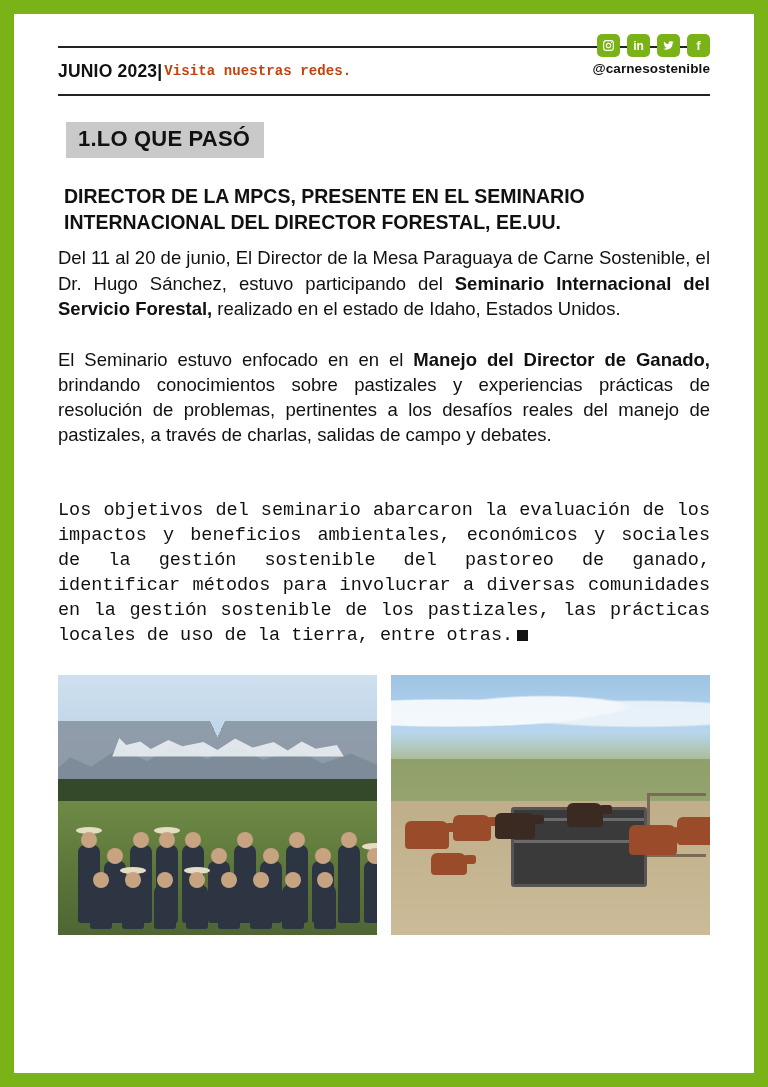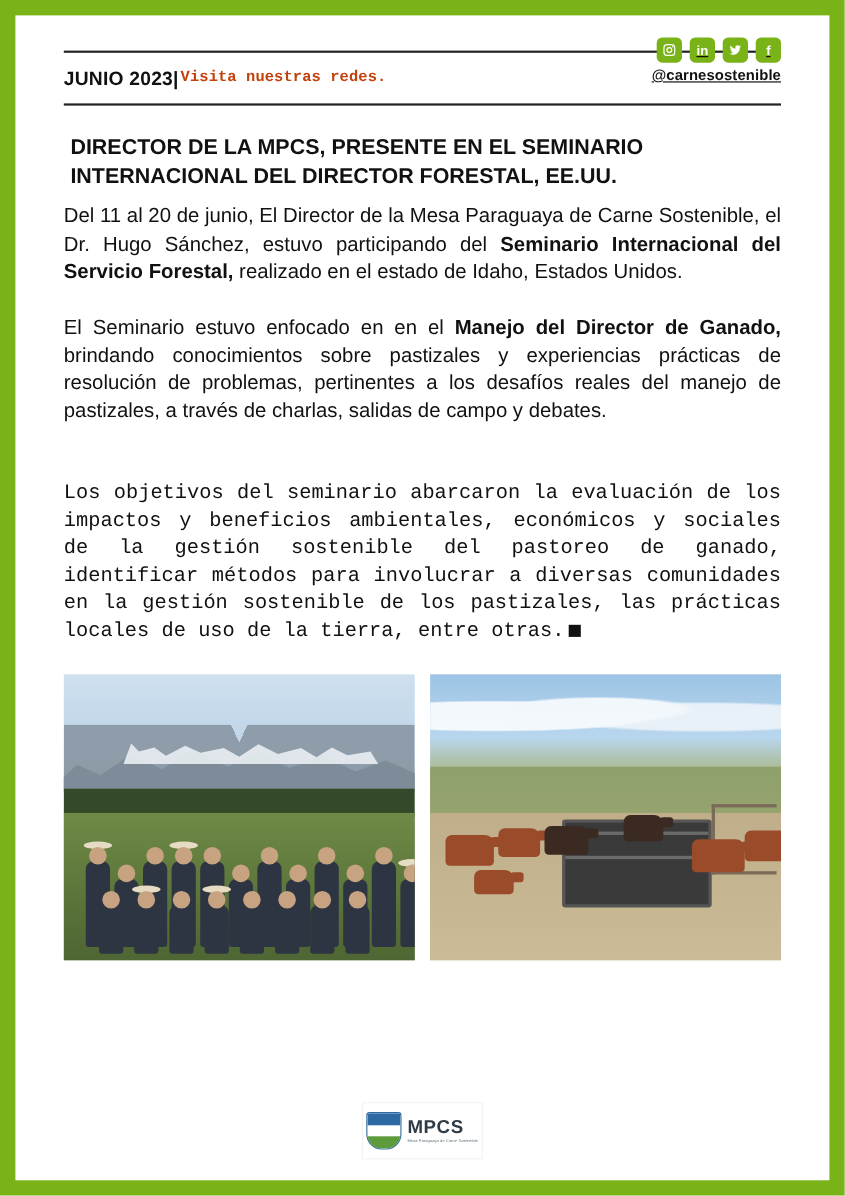--- a/index.html
+++ b/index.html
@@ -58,21 +58,20 @@
     letter-spacing: .1px;
     font-family: Liberation Mono, monospace;
   }
   .social {
     position: absolute;
     right: 0;
     top: -14px;
     display: flex;
     flex-direction: column;
     align-items: flex-end;
-    text-decoration: underline;
   }
   .social-icons {
     display: flex;
     gap: 7px;
   }
   .sicon {
     width: 23px;
     height: 23px;
     border-radius: 5px;
     background: #7ab317;
@@ -294,20 +293,23 @@
             <svg width="13" height="13" viewBox="0 0 24 24" fill="#fff">
               <path d="M22 5.8c-.7.3-1.5.5-2.3.6.8-.5 1.4-1.3 1.7-2.2-.8.5-1.7.8-2.6 1A4 4 0 0 0 12 8.8c0 .3 0 .6.1.9A11.4 11.4 0 0 1 3.8 4.5a4 4 0 0 0 1.2 5.4c-.6 0-1.2-.2-1.7-.5a4 4 0 0 0 3.2 4 4 4 0 0 1-1.8.1 4 4 0 0 0 3.7 2.8A8 8 0 0 1 2 18a11.3 11.3 0 0 0 6.1 1.8c7.4 0 11.4-6.1 11.4-11.4v-.5c.8-.6 1.5-1.3 2-2.1z"></path>
             </svg>
           </span>
           <span class="sicon">f</span>
         </div>
         <div class="social-handle">@carnesostenible</div>
       </div>
     </div>
 
+    <div class="section-tag-wrap">
+      <span class="section-tag">1.LO QUE PASÓ</span>
+    </div>
 
     <div class="article-title">
       <div>DIRECTOR DE LA MPCS, PRESENTE EN EL SEMINARIO</div>
       <div>INTERNACIONAL DEL DIRECTOR FORESTAL, EE.UU.</div>
     </div>
 
     <p class="para"><span>Del 11 al 20 de junio, El Director de la Mesa Paraguaya de Carne Sostenible, el Dr. Hugo Sánchez, estuvo participando del </span><b>Seminario Internacional del Servicio Forestal,</b><span> realizado en el estado de Idaho, Estados Unidos.</span></p>
 
     <p class="para spaced"><span>El Seminario estuvo enfocado en en el </span><b>Manejo del Director de Ganado,</b><span> brindando conocimientos sobre pastizales y experiencias prácticas de resolución de problemas, pertinentes a los desafíos reales del manejo de pastizales, a través de charlas, salidas de campo y debates.</span></p>
 
@@ -353,25 +355,15 @@
         <span class="cow" style="left:14px; top:146px; width:44px; height:28px;"></span>
         <span class="cow" style="left:62px; top:140px; width:38px; height:26px;"></span>
         <span class="cow dark" style="left:104px; top:138px; width:40px; height:26px;"></span>
         <span class="cow dark" style="left:176px; top:128px; width:36px; height:24px;"></span>
         <span class="cow" style="left:238px; top:150px; width:48px; height:30px;"></span>
         <span class="cow" style="left:286px; top:142px; width:42px; height:28px;"></span>
         <span class="cow" style="left:40px; top:178px; width:36px; height:22px;"></span>
       </div>
     </div>
 
-    <div class="logo">
-      <div class="logo-badge">
-        <div class="top"></div>
-        <div class="bot"></div>
-      </div>
-      <div class="logo-text">
-        <span class="logo-main">MPCS</span>
-        <span class="logo-sub">Mesa Paraguaya de Carne Sostenible</span>
-      </div>
-    </div>
 
   </div>
 </div>
 
 </body></html>

